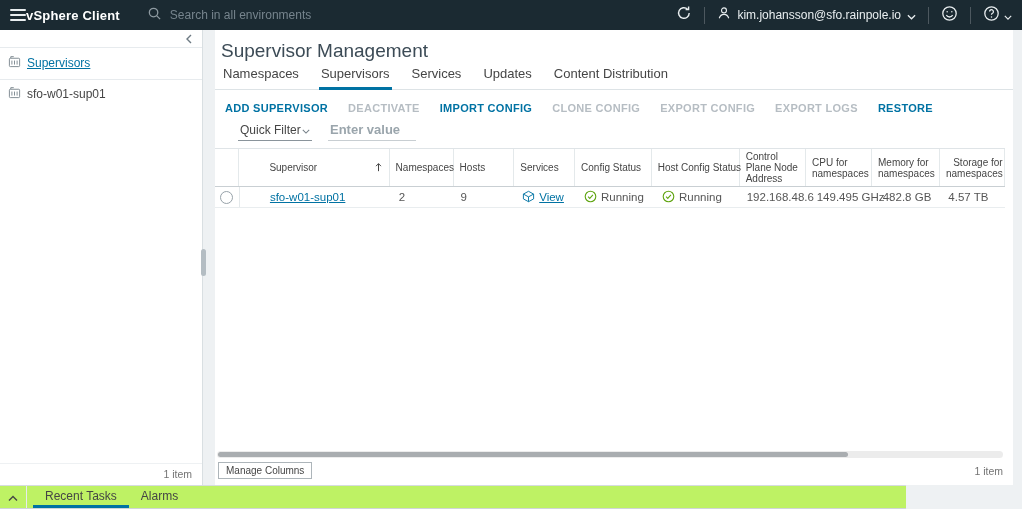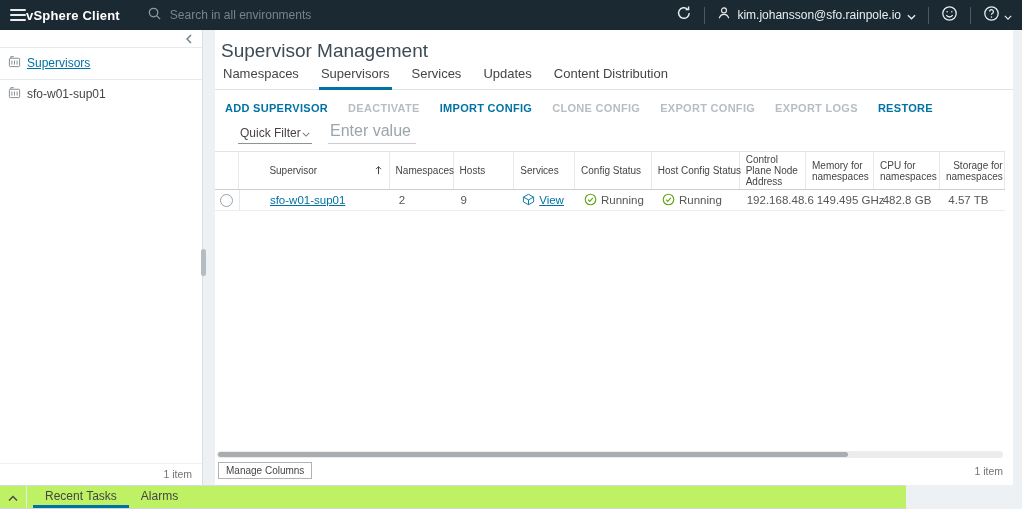--- a/index.html
+++ b/index.html
@@ -75,22 +75,23 @@
     padding:2px 3px; white-space:nowrap;
   }
   .action-btn.disabled { color:#b6bdc3; cursor:default; }
   .filter-row { margin-top:6px; padding-left:23px; display:flex; align-items:flex-end; }
   .qf-select {
     display:flex; width:74px; justify-content:space-between; align-items:center;
     border-bottom:1px solid #8a949b; padding:0 2px 3px; font-size:12px; color:#454545; cursor:pointer;
   }
   .qf-input {
     margin-left:16px; width:88px; border:none; outline:none;
-    border-bottom:1px solid #c8ced2; padding:0 0 3px 2px; font-size:16px; color:#454545;
+    border-bottom:1px solid #c8ced2; padding:0 0 3px 2px; font-size:13px; color:#454545;
     font-family:"Liberation Sans",sans-serif;
+    font-weight:bold;
   }
   .qf-input::placeholder { color:#9aa5ac; }
 
   
   .grid { margin-top:7px; width:790px; }
   .grid-header { display:flex; border-top:1px solid #dfe4e7; border-bottom:1px solid #c9cfd3; min-height:25px; }
   .gh-cell {
     padding:2px 6px; font-size:10px; line-height:11px; color:#454545; font-weight:500;
     border-right:1px solid #e4e9eb; display:flex; align-items:center; cursor:pointer;
   }
@@ -295,22 +296,22 @@
                 <path d="M5 11V2M2 5l3-3 3 3"></path>
               </svg>
           </span>
         </div>
         <div class="gh-cell c-ns nowrap">Namespaces</div>
         <div class="gh-cell c-hosts nowrap">Hosts</div>
         <div class="gh-cell c-svc nowrap">Services</div>
         <div class="gh-cell c-cfg nowrap">Config Status</div>
         <div class="gh-cell c-hcfg nowrap">Host Config Status</div>
         <div class="gh-cell c-cp">Control Plane Node Address</div>
+        <div class="gh-cell c-cpu">CPU for namespaces</div>
         <div class="gh-cell c-mem">Memory for namespaces</div>
-        <div class="gh-cell c-cpu">CPU for namespaces</div>
         <div class="gh-cell c-sto">Storage for namespaces</div>
       </div>
 
       <div class="grid-row">
         <div class="gr-cell c-radio">
           <span class="radio"></span>
         </div>
         <div class="gr-cell c-sup">
           <span class="cell-link">sfo-w01-sup01</span>
         </div>

